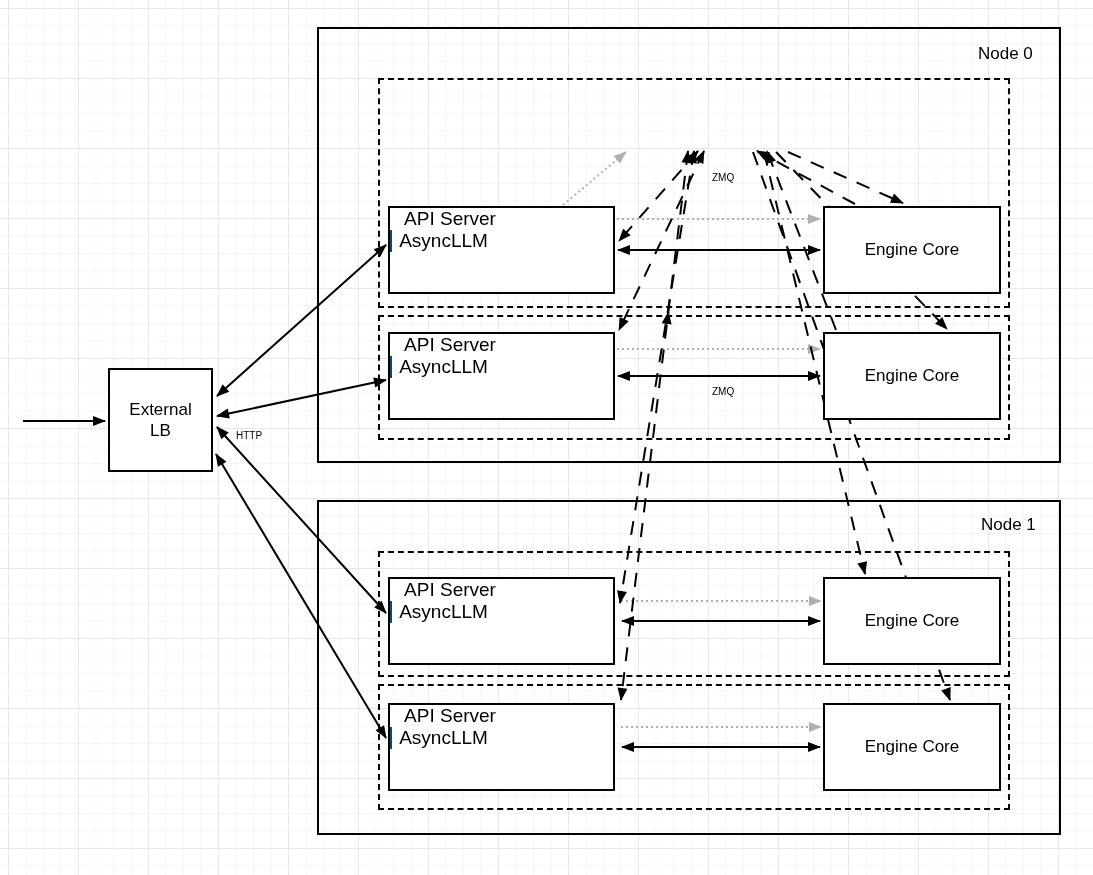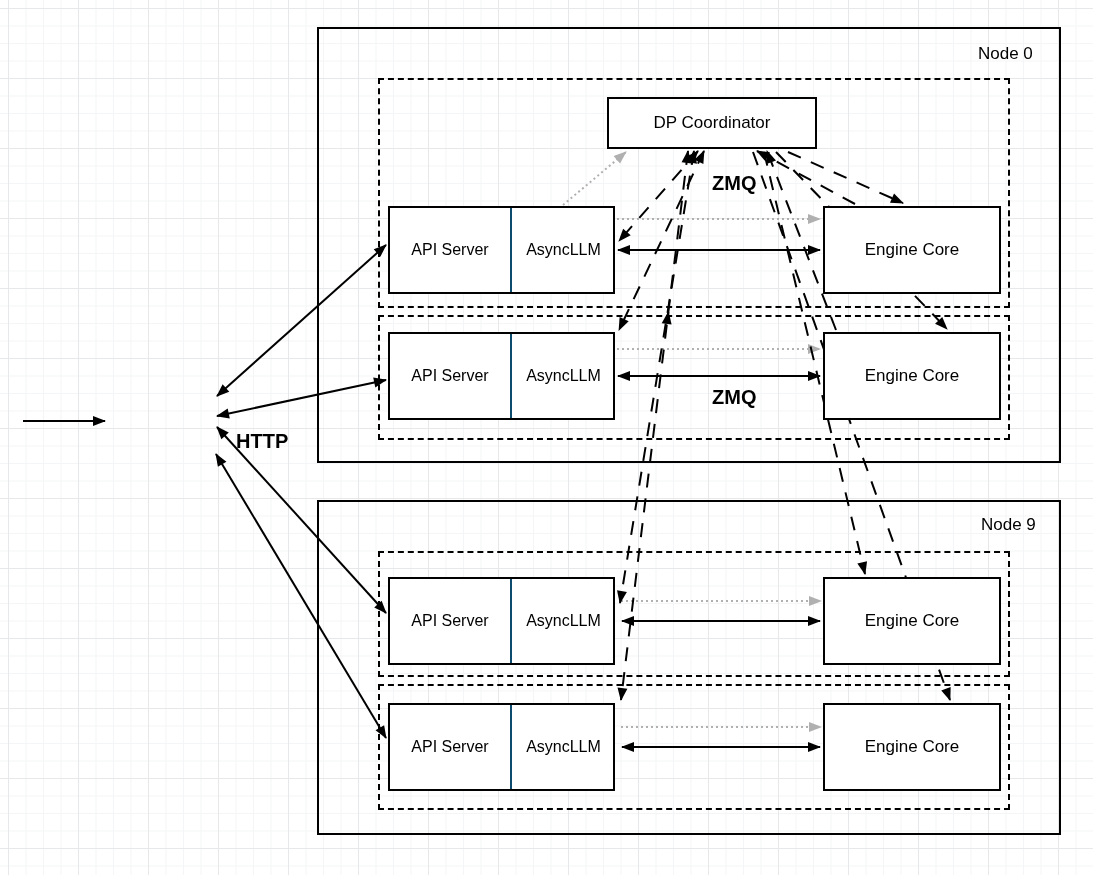--- a/index.html
+++ b/index.html
@@ -24,46 +24,46 @@
   .group-rect{border:2px dashed #000;background:transparent;}
   .node-label{
     position:absolute;font-size:17px;line-height:1.2;white-space:nowrap;
   }
   svg.wires{position:absolute;left:0;top:0;z-index:3;}
   .box{
     background:#fff;border:2px solid #000;z-index:4;
     display:flex;align-items:center;justify-content:center;
     font-size:17px;text-align:center;line-height:1.25;
   }
-  .split-box{background:#fff;border:2px solid #000;z-index:4;display:flex;font-size:16px;}
+  .split-box{background:#fff;border:2px solid #000;z-index:4;display:flex;font-size:19px;flex-direction:column;}
   .split-box .cell{display:flex;align-items:center;justify-content:center;flex:none;}
   .split-box .cell.right{border-left:2px solid #0c4a6e;}
   .lb-text{white-space:pre-line;}
   .edge-label{
-    position:absolute;z-index:5;font-size:20px;background:transparent;white-space:nowrap;font-weight:bold;
+    position:absolute;z-index:5;font-size:10px;background:transparent;white-space:nowrap;
   }
   .solid{stroke:#000;stroke-width:2;fill:none;}
   .dash{stroke:#000;stroke-width:2;fill:none;stroke-dasharray:14 11;}
   .dot{stroke:#b0b0b0;stroke-width:2;fill:none;stroke-dasharray:2 3;}
 </style>
 </head>
 <body>
 
 <div class="canvas">
 
   <div class="abs node-rect" style="left:317px;top:27px;width:744px;height:436px;"></div>
   <div class="abs node-rect" style="left:317px;top:500px;width:744px;height:335px;"></div>
 
   <div class="abs group-rect" style="left:378px;top:78px;width:632px;height:230px;"></div>
   <div class="abs group-rect" style="left:378px;top:315px;width:632px;height:125px;"></div>
   <div class="abs group-rect" style="left:378px;top:551px;width:632px;height:126px;"></div>
   <div class="abs group-rect" style="left:378px;top:684px;width:632px;height:126px;"></div>
 
   <div class="node-label" style="left:978px;top:44px;">Node 0</div>
-  <div class="node-label" style="left:981px;top:515px;">Node 9</div>
+  <div class="node-label" style="left:981px;top:515px;">Node 1</div>
 
   <svg class="wires" width="1093" height="875" viewBox="0 0 1093 875">
     <defs>
       <marker id="ae" markerWidth="15" markerHeight="12" refX="13" refY="5.5" orient="auto" markerUnits="userSpaceOnUse">
         <path d="M1,0.5 L14,5.5 L1,10.5 Z" fill="#000"></path>
       </marker>
       <marker id="as" markerWidth="15" markerHeight="12" refX="2" refY="5.5" orient="auto" markerUnits="userSpaceOnUse">
         <path d="M14,0.5 L1,5.5 L14,10.5 Z" fill="#000"></path>
       </marker>
       <marker id="ge" markerWidth="15" markerHeight="12" refX="13" refY="5.5" orient="auto" markerUnits="userSpaceOnUse">
@@ -99,24 +99,25 @@
       <line class="solid" x1="217" y1="416" x2="386" y2="380" marker-start="url(#as)" marker-end="url(#ae)"></line>
       <line class="solid" x1="217" y1="427" x2="386" y2="613" marker-start="url(#as)" marker-end="url(#ae)"></line>
       <line class="solid" x1="216" y1="454" x2="386" y2="738" marker-start="url(#as)" marker-end="url(#ae)"></line>
       <line class="solid" x1="618" y1="250" x2="820" y2="250" marker-start="url(#as)" marker-end="url(#ae)"></line>
       <line class="solid" x1="618" y1="376" x2="820" y2="376" marker-start="url(#as)" marker-end="url(#ae)"></line>
       <line class="solid" x1="622" y1="621" x2="820" y2="621" marker-start="url(#as)" marker-end="url(#ae)"></line>
       <line class="solid" x1="622" y1="747" x2="820" y2="747" marker-start="url(#as)" marker-end="url(#ae)"></line>
     </g>
   </svg>
 
+  <div class="abs box" style="left:108px;top:368px;width:105px;height:104px;">
+    <span class="lb-text">External
+LB</span>
+  </div>
 
-  <div class="abs box" style="left:607px;top:97px;width:210px;height:52px;">
-    <span>DP Coordinator</span>
-  </div>
 
   <div class="abs split-box" style="left:388px;top:206px;width:227px;height:88px;">
     <div class="cell" style="width:120px;">
       <span>API Server</span>
     </div>
     <div class="cell right" style="width:103px;">
       <span>AsyncLLM</span>
     </div>
   </div>
   <div class="abs box" style="left:823px;top:206px;width:178px;height:88px;">

